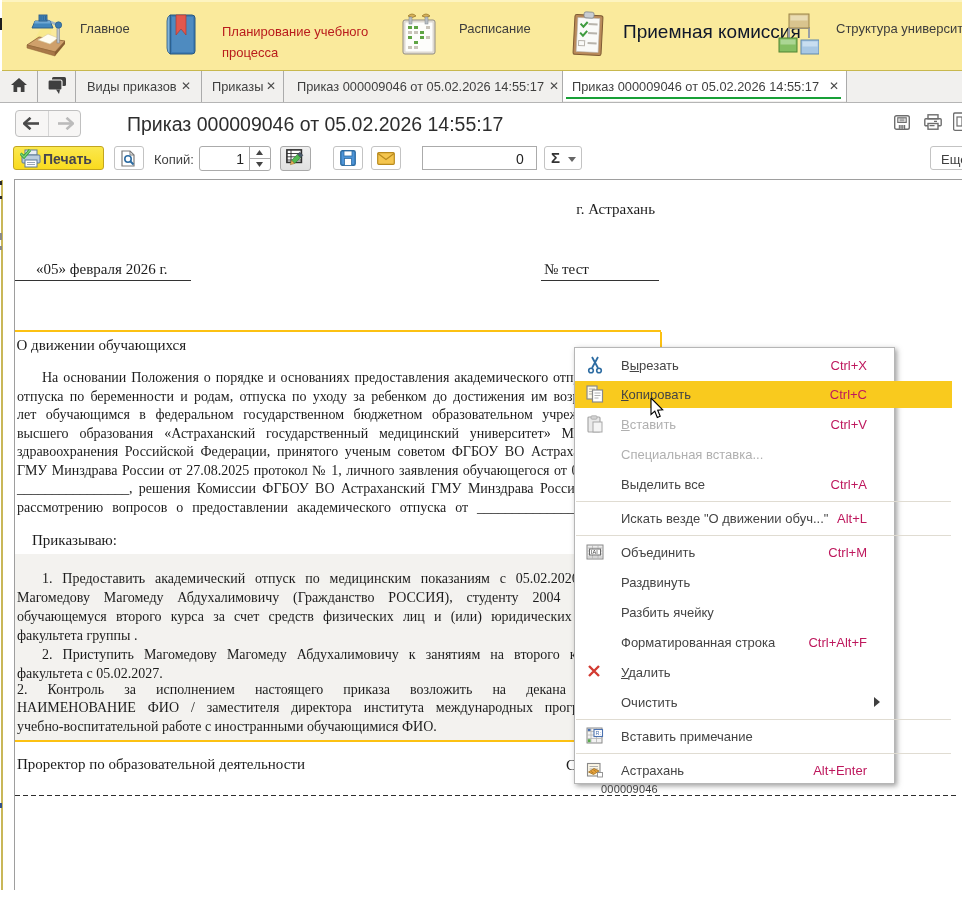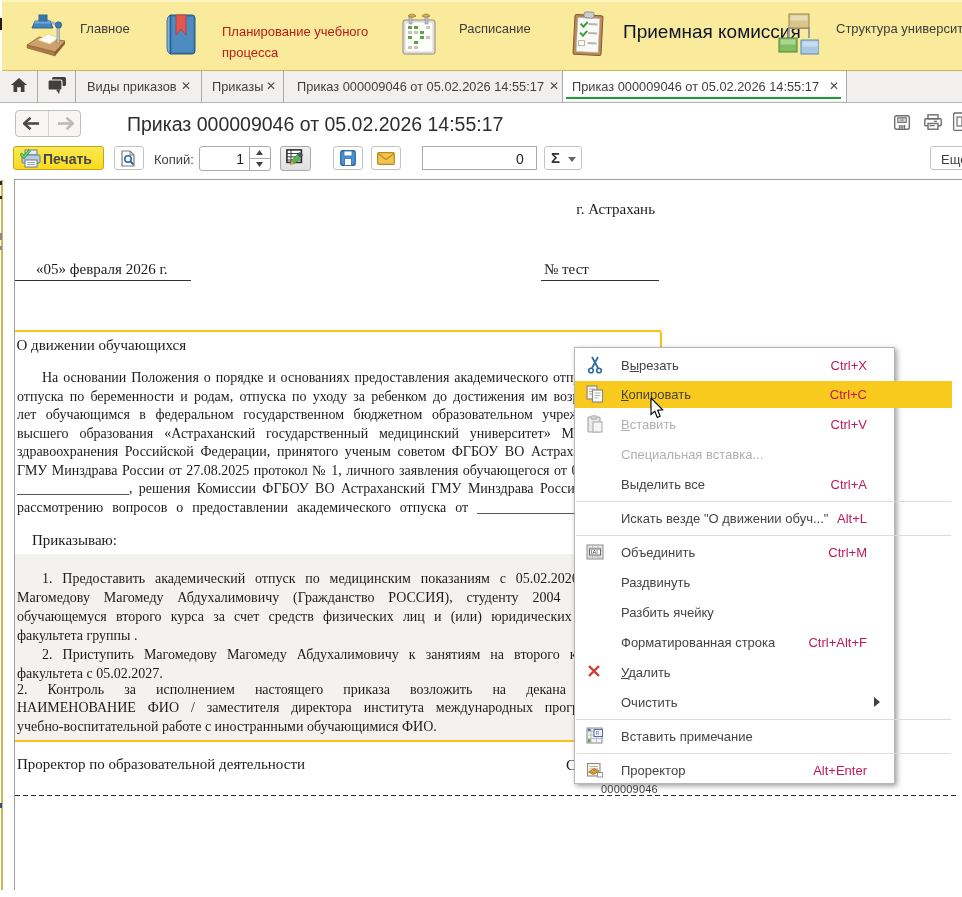--- a/index.html
+++ b/index.html
@@ -369,20 +369,20 @@
   </div>
   <div class="abs" style="left:1px;top:404.5px;width:375px;height:1px;background:#E0DCD2;"></div>
   <div class="mi" style="top:407px;">
     <svg class="ic" viewBox="0 0 18 18">
       <rect x="1.5" y="2.5" width="12.5" height="12.5" fill="#FBF6E6" stroke="#8a8a8a" stroke-width="1.1"></rect>
       <path d="M3.5 5.5 h8.5 M3.5 8 h8.5" stroke="#b0b0b0" stroke-width="1"></path>
       <path d="M2.5 11 L8 7.5 L13 10 L7.5 13.5 Z" fill="#E8A33D" stroke="#9A6A1A" stroke-width="0.8"></path>
       <path d="M5 10.5 l2.5 1.5 M7.5 9 l2.5 1.5" stroke="#9A6A1A" stroke-width="0.7"></path>
       <rect x="11.5" y="11.5" width="5" height="4.5" fill="#fff" stroke="#8a8a8a" stroke-width="0.9"></rect>
     </svg>
-    <span class="lbl">Проректор</span>
+    <span class="lbl">Астрахань</span>
       <span class="sc">Alt+Enter</span>
   </div>
 </div>
 
 <svg class="abs" style="left:650px;top:398px;" width="17" height="22" viewBox="0 0 17 22">
   <path d="M1 0 L1 16.5 L4.8 13.2 L7.3 19.5 L10.2 18.3 L7.7 12.2 L12.7 11.8 Z" fill="#fff" stroke="#000" stroke-width="1.1"></path>
 </svg>
 
 </body></html>

